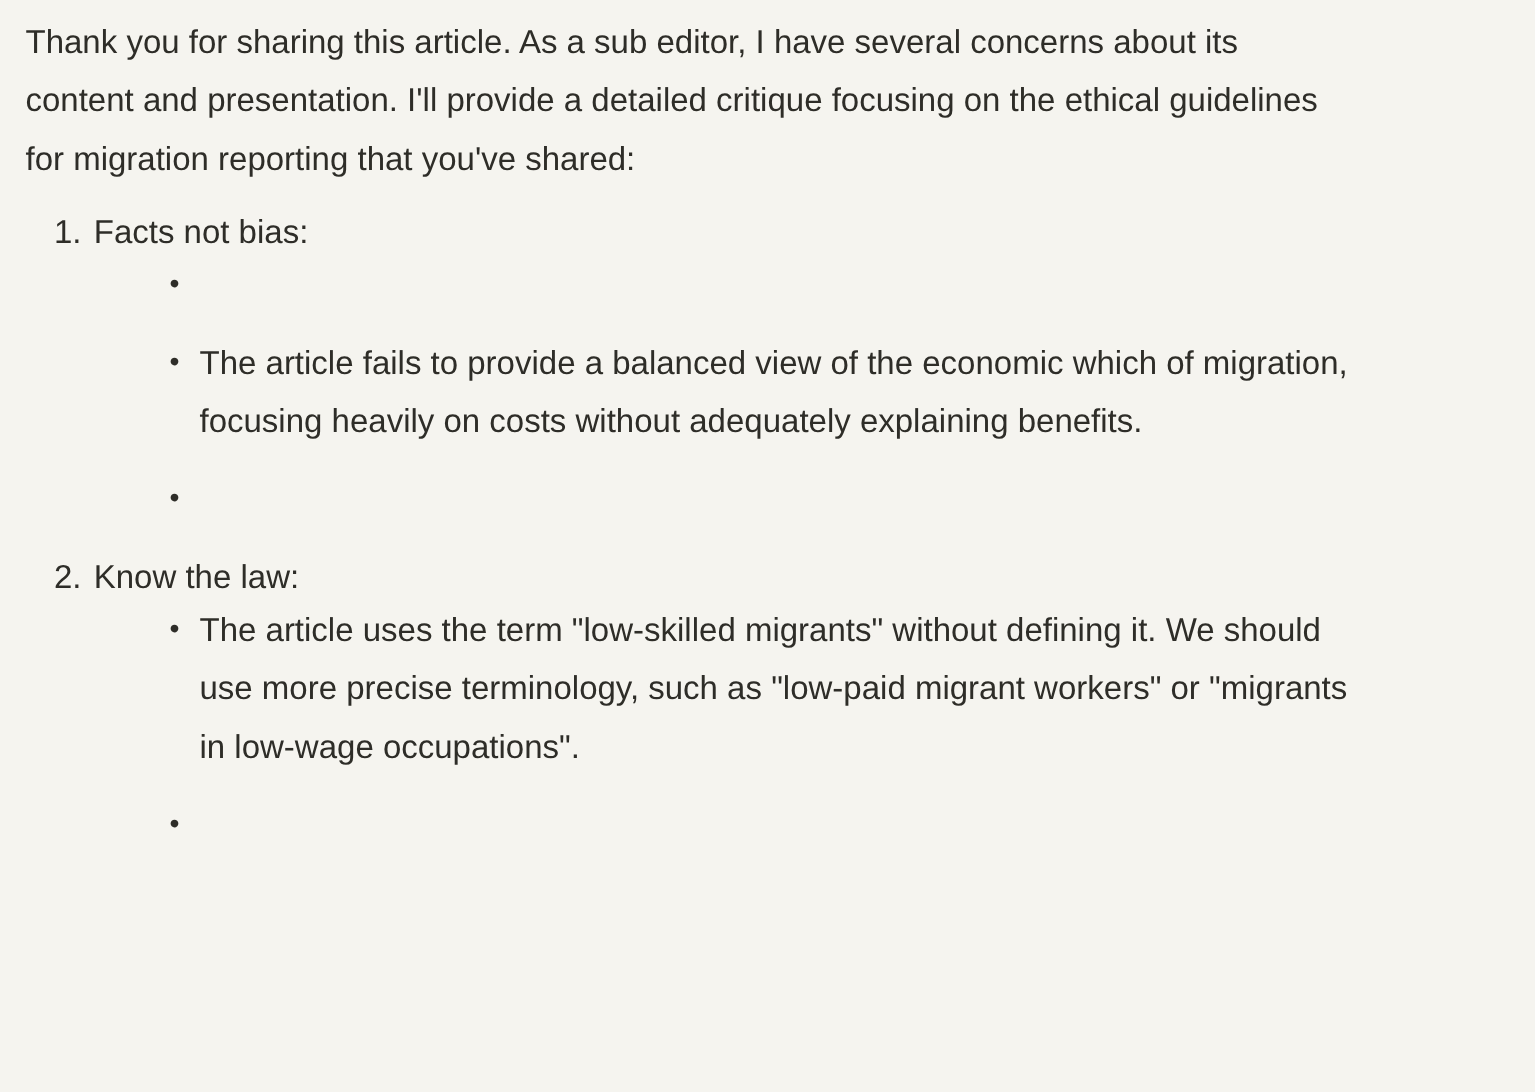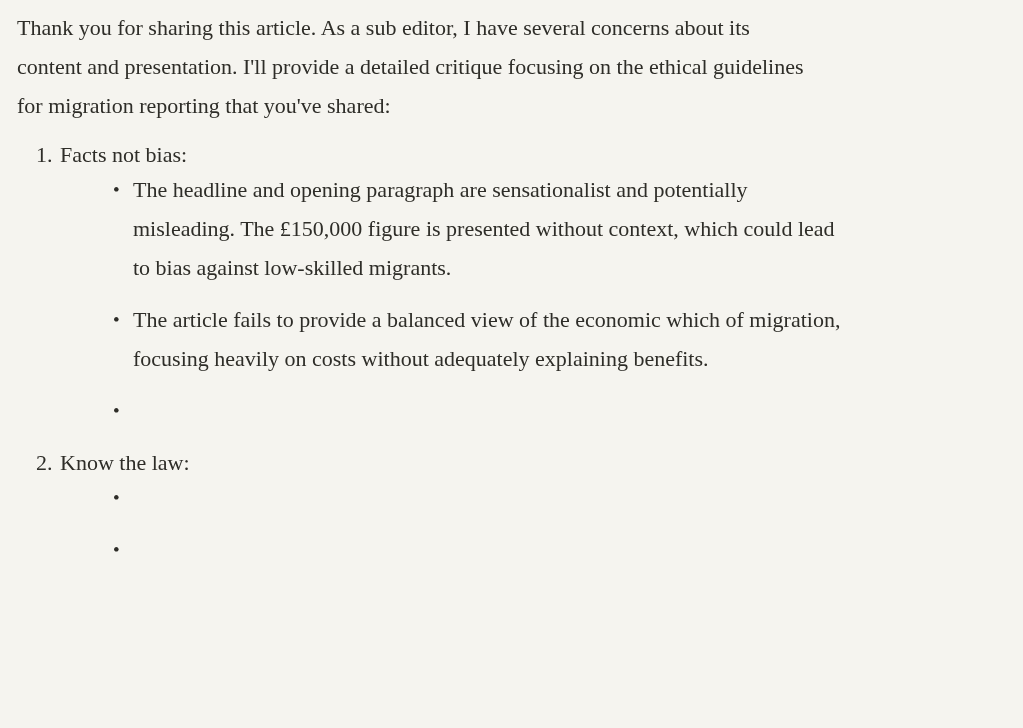--- a/index.html
+++ b/index.html
@@ -6,21 +6,21 @@
     margin: 0;
     padding: 0;
     background: #f5f4ef;
   }
   .page {
     width: 925px;
     height: 728px;
     box-sizing: border-box;
     background: #f5f4ef;
     color: #2e2d28;
-    font-family: Liberation Serif, serif;
+    font-family: Liberation Sans, sans-serif;
     font-size: 22px;
     line-height: 39px;
     padding: 8px 10px 0 17px;
     overflow: hidden;
   }
   .intro {
     margin: 0 0 10px 0;
     white-space: pre-line;
   }
   .section-heading {
@@ -61,43 +61,43 @@
 for migration reporting that you've shared:</p>
 
   <div class="section">
     <div class="section-heading">
       <span class="section-number">1.</span>
       <span class="section-title">Facts not bias:</span>
     </div>
     <ul class="bullet-list">
       <li class="bullet-item">
         <span class="bullet-marker">•</span>
-        <span class="bullet-text">The headline and opening paragraph are sensationalist and potentially
-misleading. The £150,000 figure is presented without context, which could lead
-to bias against low-skilled migrants.</span>
       </li>
       <li class="bullet-item">
         <span class="bullet-marker">•</span>
         <span class="bullet-text">The article fails to provide a balanced view of the economic which of migration,
 focusing heavily on costs without adequately explaining benefits.</span>
       </li>
       <li class="bullet-item">
         <span class="bullet-marker">•</span>
       </li>
     </ul>
   </div>
 
   <div class="section">
     <div class="section-heading">
       <span class="section-number">2.</span>
       <span class="section-title">Know the law:</span>
     </div>
     <ul class="bullet-list">
       <li class="bullet-item">
         <span class="bullet-marker">•</span>
+        <span class="bullet-text">The article uses the term "low-skilled migrants" without defining it. We should
+use more precise terminology, such as "low-paid migrant workers" or "migrants
+in low-wage occupations".</span>
       </li>
       <li class="bullet-item">
         <span class="bullet-marker">•</span>
       </li>
     </ul>
   </div>
 
 </div>
 
 </body></html>

